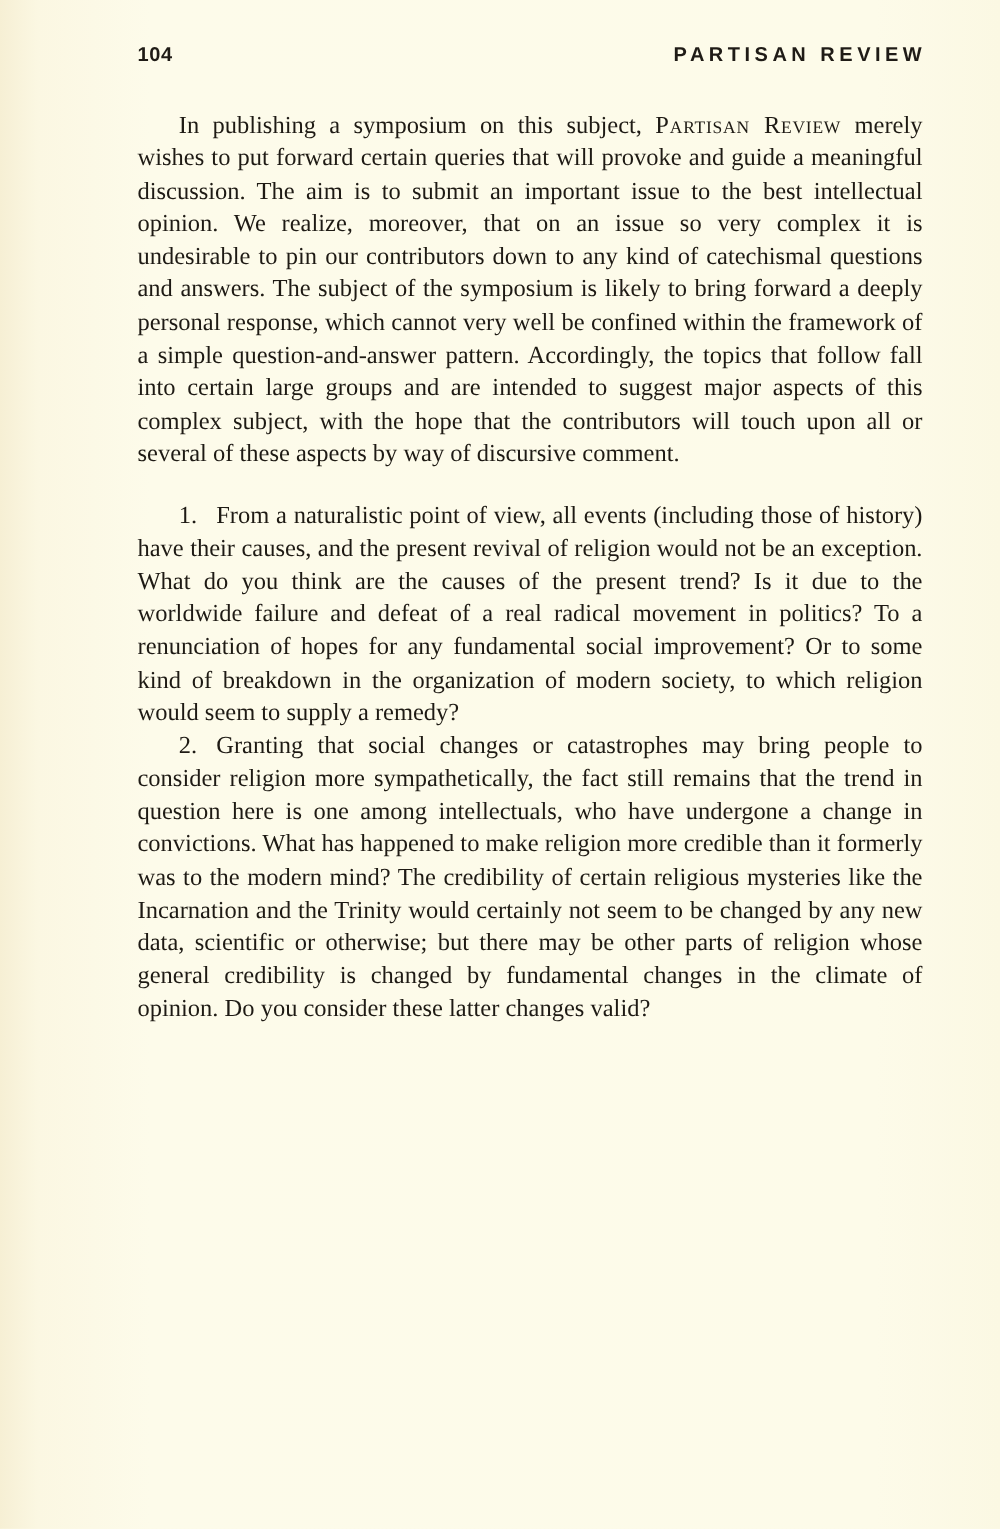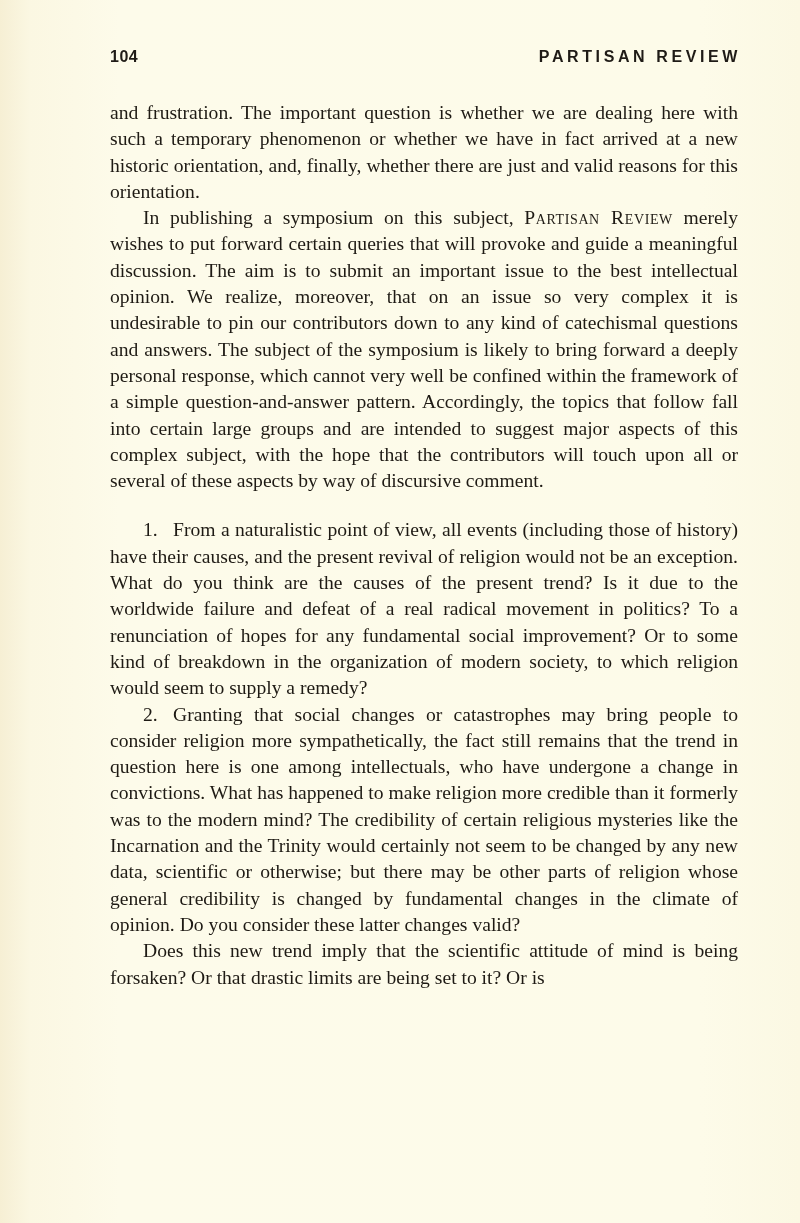--- a/index.html
+++ b/index.html
@@ -12,21 +12,21 @@
       background: #fcfae6;
       background-image: linear-gradient(90deg, #f6efd4 0px, #fbf7e2 30px, #fdfbea 120px, #fdfbe9 700px, #fbf8e3 800px);
       position: relative;
       overflow: hidden;
       font-family: "Liberation Serif", "DejaVu Serif", serif;
       color: #1e1a14;
     }
     .page {
       position: absolute;
       left: 110px;
-      top: 48px;
+      top: 36px;
       width: 628px;
     }
     .running-head {
       display: flex;
       justify-content: space-between;
       align-items: baseline;
       height: 22px;
       font-family: "Liberation Sans", "DejaVu Sans", sans-serif;
       font-weight: bold;
       color: #1f1b16;
@@ -73,24 +73,22 @@
 
 <div class="page">
 
   <div class="running-head">
     <span class="folio">104</span>
     <span class="journal-title">PARTISAN REVIEW</span>
   </div>
 
   <div class="body-text">
 
-    <p>and frustration. The important question is whether we are dealing here with such a temporary phenomenon or whether we have in fact arrived at a new historic orientation, and, finally, whether there are just and valid reasons for this orientation.</p>
 
     <p class="indent"><span>In publishing a symposium on this subject, </span><span class="sc">Partisan Review</span><span> merely wishes to put forward certain queries that will provoke and guide a meaningful discussion. The aim is to submit an important issue to the best intellectual opinion. We realize, moreover, that on an issue so very complex it is undesirable to pin our contributors down to any kind of catechismal questions and answers. The subject of the symposium is likely to bring forward a deeply personal response, which cannot very well be confined within the framework of a sim­ple question-and-answer pattern. Accordingly, the topics that follow fall into certain large groups and are intended to suggest major as­pects of this complex subject, with the hope that the contributors will touch upon all or several of these aspects by way of discursive comment.</span></p>
 
     <p class="indent gap"><span class="num">1.</span><span>From a naturalistic point of view, all events (including those of history) have their causes, and the present revival of religion would not be an exception. What do you think are the causes of the present trend? Is it due to the worldwide failure and defeat of a real radical movement in politics? To a renunciation of hopes for any fundamental social improvement? Or to some kind of break­down in the organization of modern society, to which religion would seem to supply a remedy?</span></p>
 
     <p class="indent"><span class="num">2.</span><span>Granting that social changes or catastrophes may bring peo­ple to consider religion more sympathetically, the fact still remains that the trend in question here is one among intellectuals, who have undergone a change in </span><span class="it">convictions</span><span>. What has happened to make re­ligion more credible than it formerly was to the modern mind? The credibility of certain religious mysteries like the Incarnation and the Trinity would certainly not seem to be changed by any new data, scientific or otherwise; but there may be other parts of religion whose general credibility is changed by fundamental changes in the climate of opinion. Do you consider these latter changes valid?</span></p>
 
-    <p class="indent">Does this new trend imply that the scientific attitude of mind is being forsaken? Or that drastic limits are being set to it? Or is</p>
 
   </div>
 </div>
 
 </body></html>

